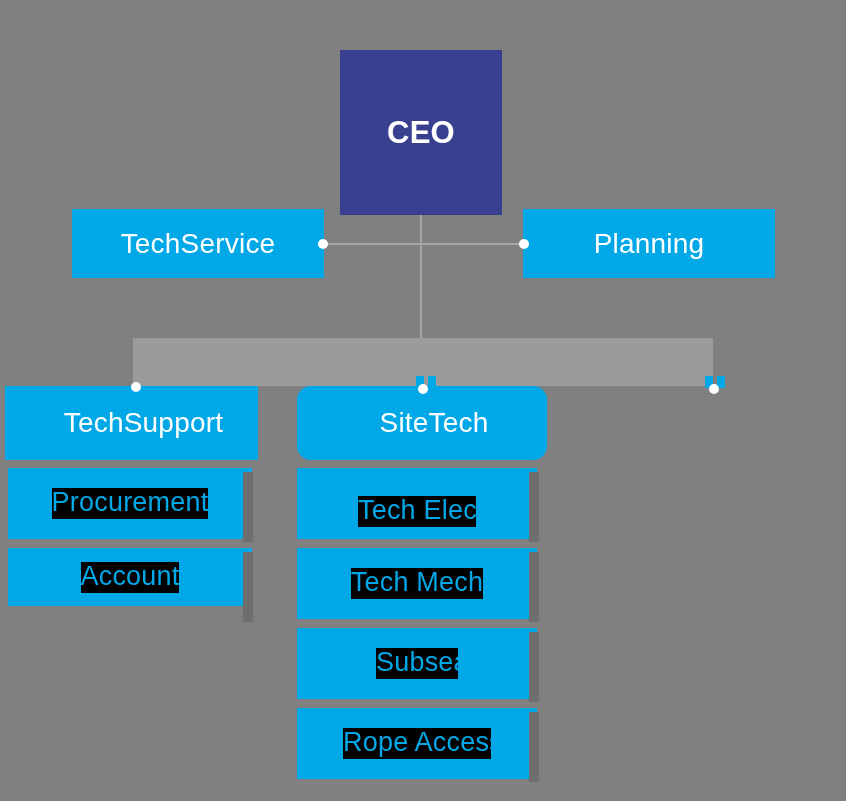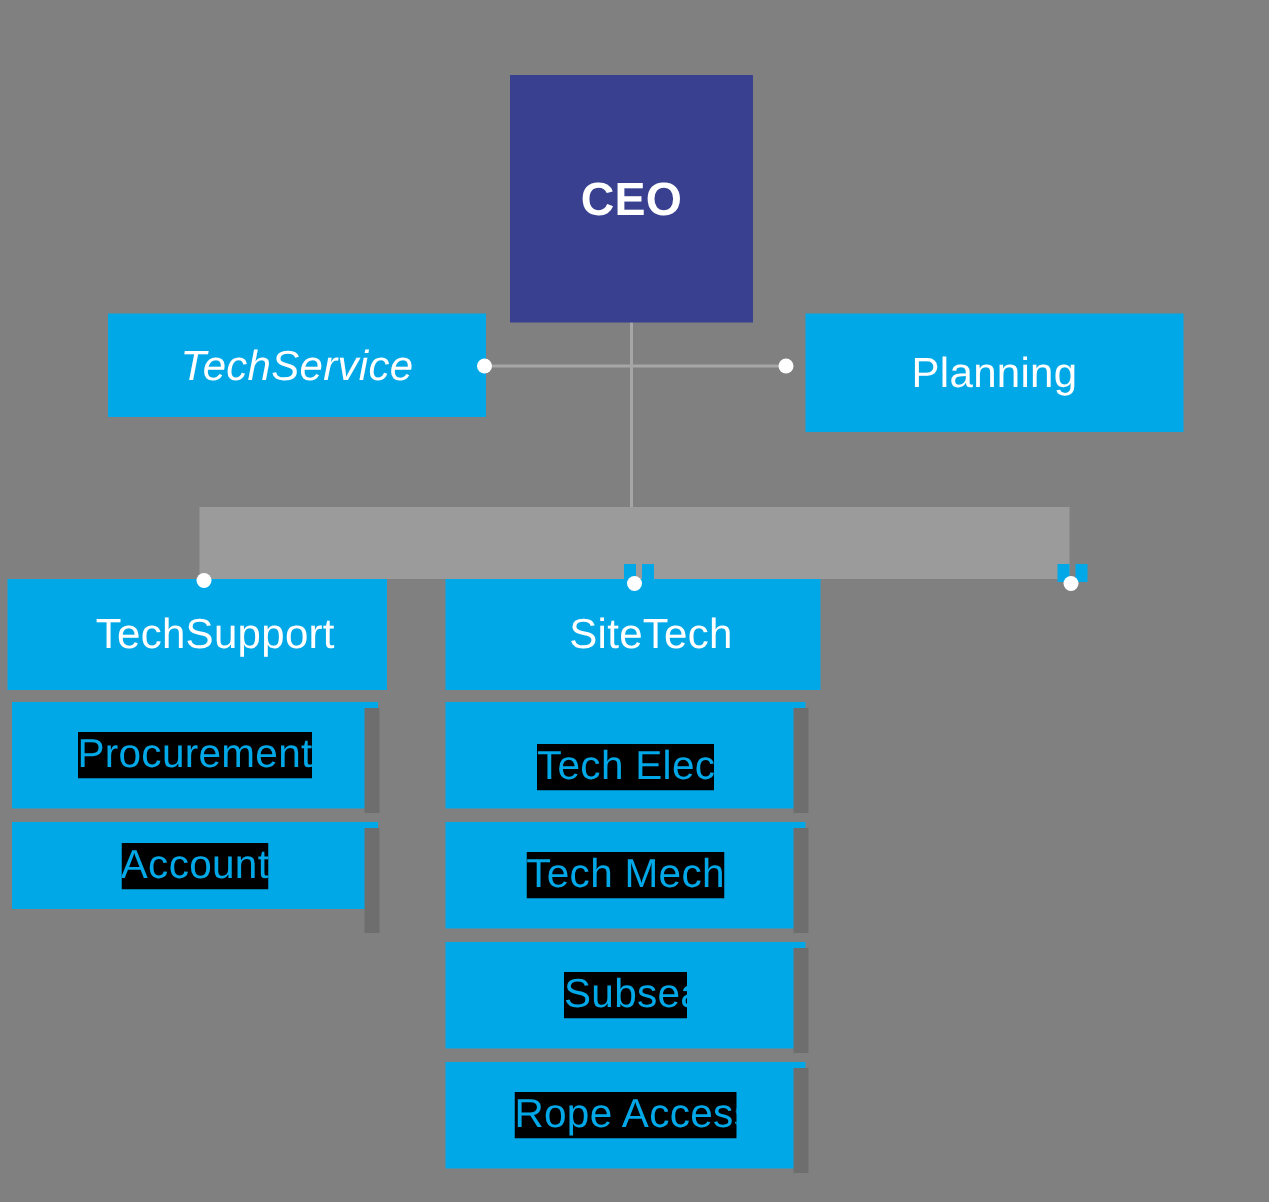--- a/index.html
+++ b/index.html
@@ -114,36 +114,36 @@
 
   <div class="notch" style="left:416px; top:376px; width:8px; height:12px;"></div>
   <div class="notch" style="left:428px; top:376px; width:8px; height:12px;"></div>
   <div class="notch" style="left:705px; top:376px; width:8px; height:12px;"></div>
   <div class="notch" style="left:717px; top:376px; width:8px; height:12px;"></div>
 
   <div class="node ceo" style="left:340px; top:14px; width:162px; height:165px;">
     <span>CEO</span>
   </div>
 
-  <div class="node lvl2" style="left:72px; top:209px; width:252px; height:69px;font-style:italic;">
+  <div class="node lvl2" style="left:72px; top:209px; width:252px; height:69px;">
     <span>TechService</span>
   </div>
 
-  <div class="node lvl2" style="left:537px; top:209px; width:252px; height:79px;">
+  <div class="node lvl2" style="left:523px; top:209px; width:252px; height:69px;">
     <span>Planning</span>
   </div>
 
   <div class="dot" style="left:318px; top:239px;"></div>
   <div class="dot" style="left:519px; top:239px;"></div>
 
   <div class="node lvl3" style="left:5px; top:386px; width:253px; height:74px;">
     <span>TechSupport</span>
   </div>
 
-  <div class="node lvl3" style="left:297px; top:386px; width:250px; height:74px;">
+  <div class="node lvl3" style="left:297px; top:386px; width:250px; height:74px;border-radius:14px;">
     <span>SiteTech</span>
   </div>
 
 
   <div class="dot" style="left:131px; top:382px;"></div>
   <div class="dot" style="left:418px; top:384px;"></div>
   <div class="dot" style="left:709px; top:384px;"></div>
 
   <div class="node leaf" style="left:8px; top:468px; width:244px; height:71px;">
     <span class="sel-wrap" style="max-width:226px;">

